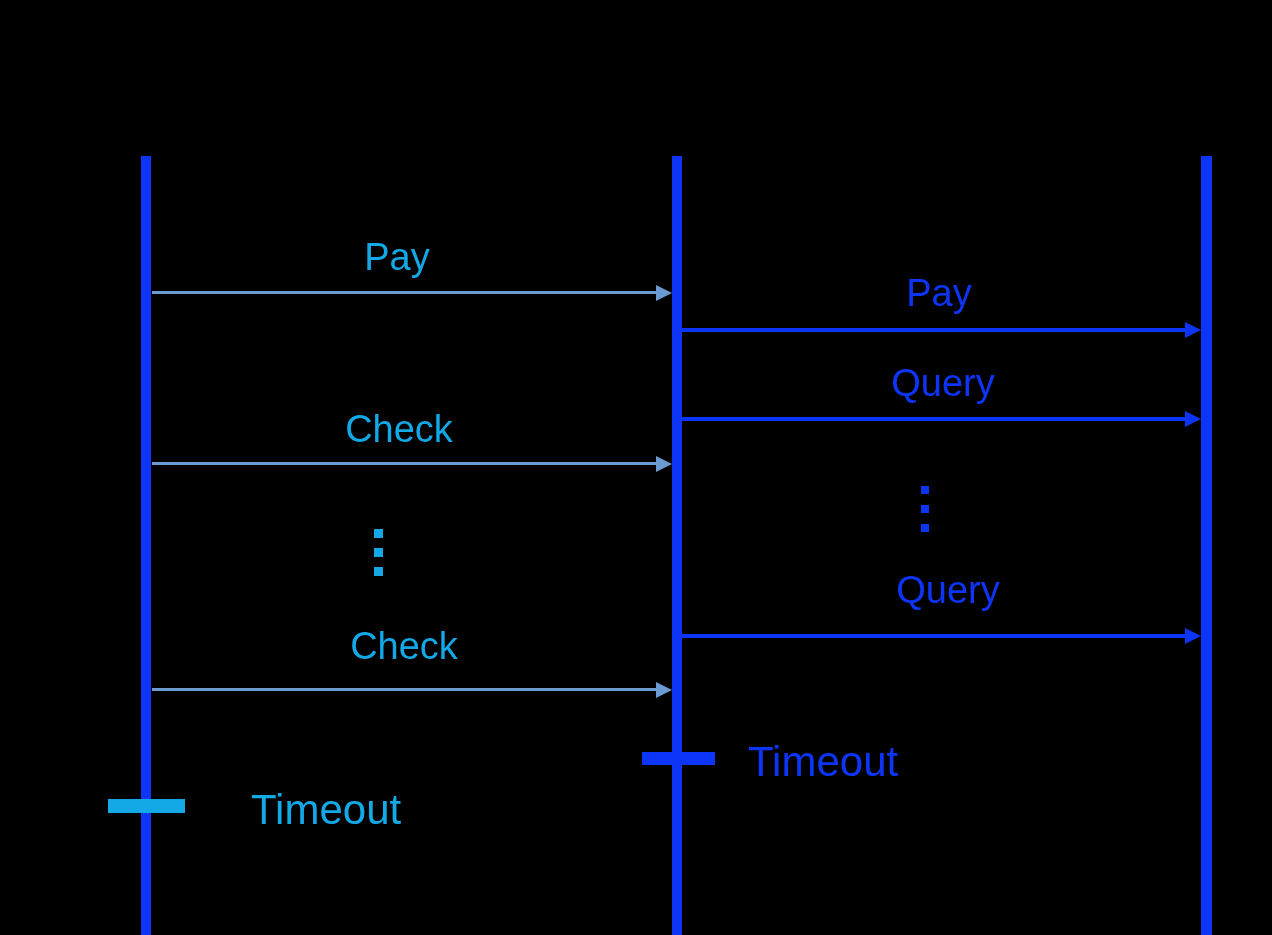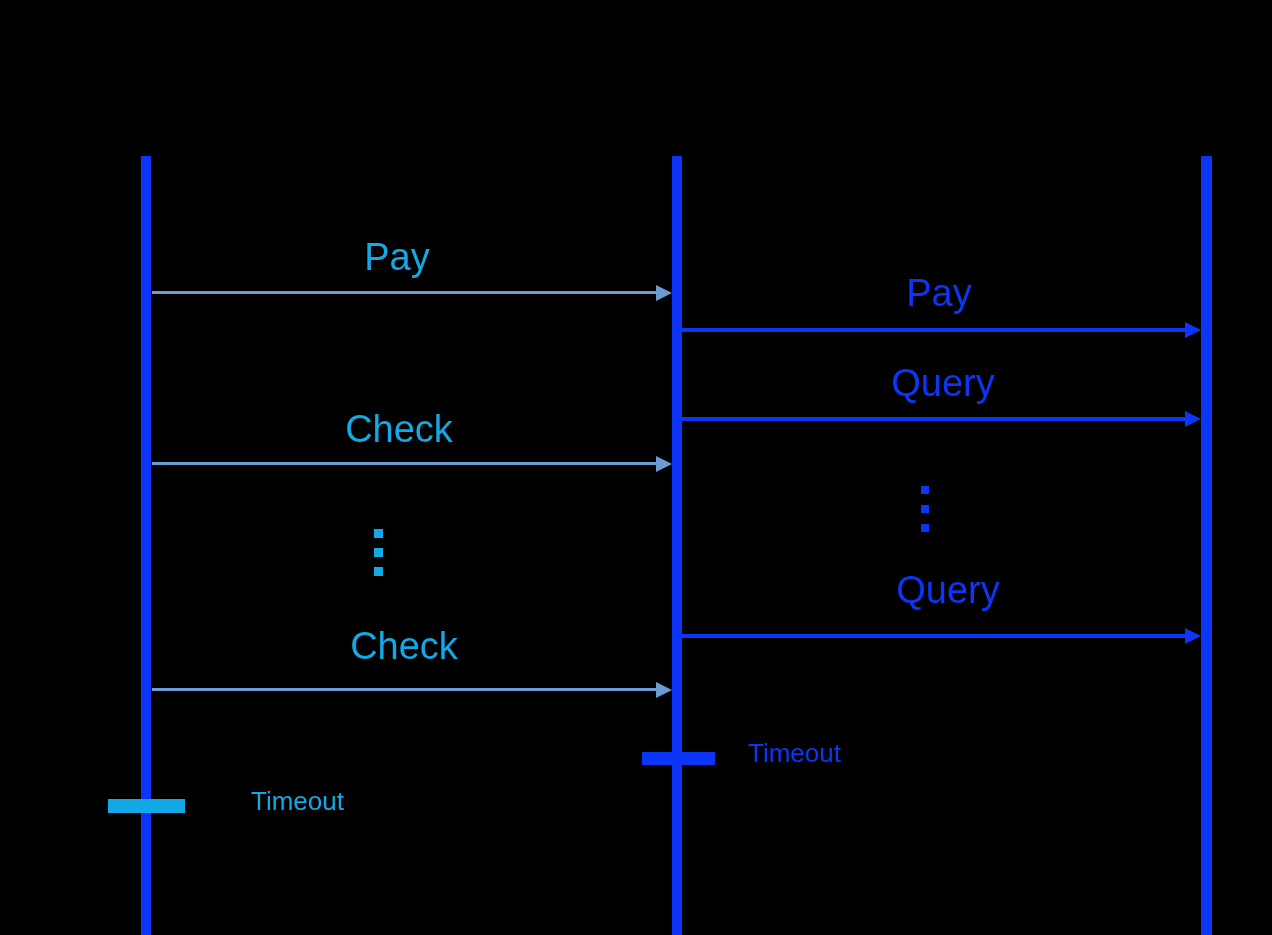--- a/index.html
+++ b/index.html
@@ -30,21 +30,21 @@
   }
   .arrowhead.steel{border-left:16px solid var(--steel);}
   .arrowhead.blue{border-left:16px solid var(--blue);}
   .msg-label{
     position:absolute;font-size:38px;line-height:1.05;
     transform:translateX(-50%);white-space:nowrap;
   }
   .msg-label.cyan{color:var(--cyan);}
   .msg-label.blue{color:var(--blue);}
   .timeout-label{
-    position:absolute;font-size:26px;line-height:1.05;white-space:nowrap;
+    position:absolute;font-size:42px;line-height:1.05;white-space:nowrap;
   }
   .timeout-label.cyan{color:var(--cyan);}
   .timeout-label.blue{color:var(--blue);}
   .tick{position:absolute;}
   .tick.blue{background:var(--blue);}
   .tick.cyan{background:var(--cyan);}
   .vdots{position:absolute;}
   .vdots .dot{position:absolute;left:0;}
   .vdots.cyan .dot{width:9px;height:9px;background:var(--cyan);}
   .vdots.blue .dot{width:8px;height:8px;background:var(--blue);}

